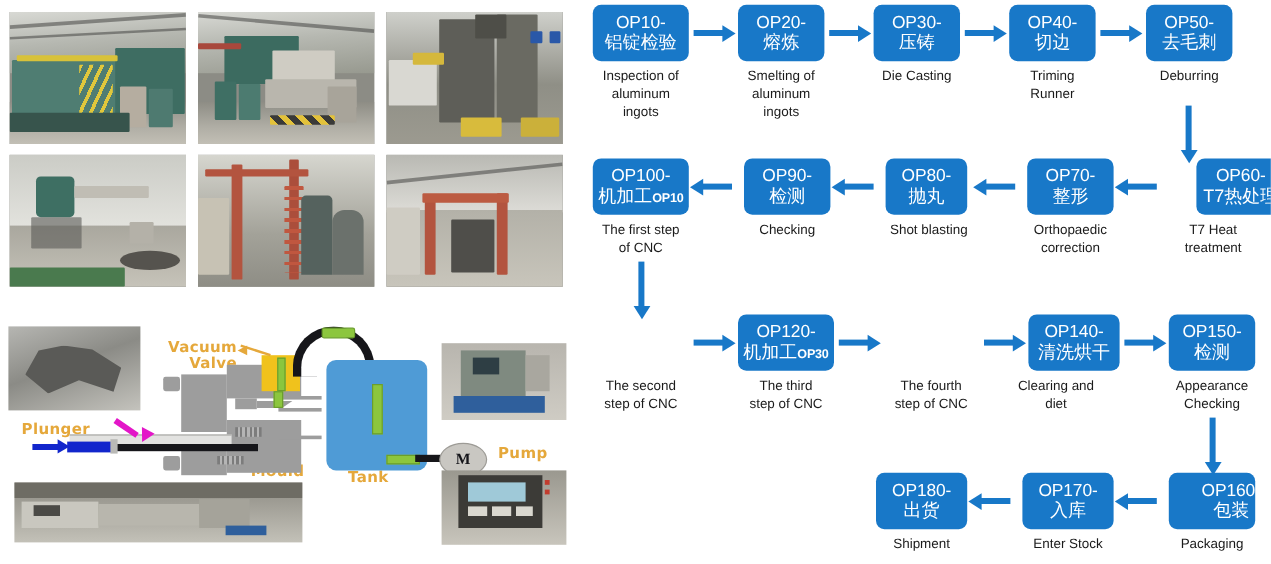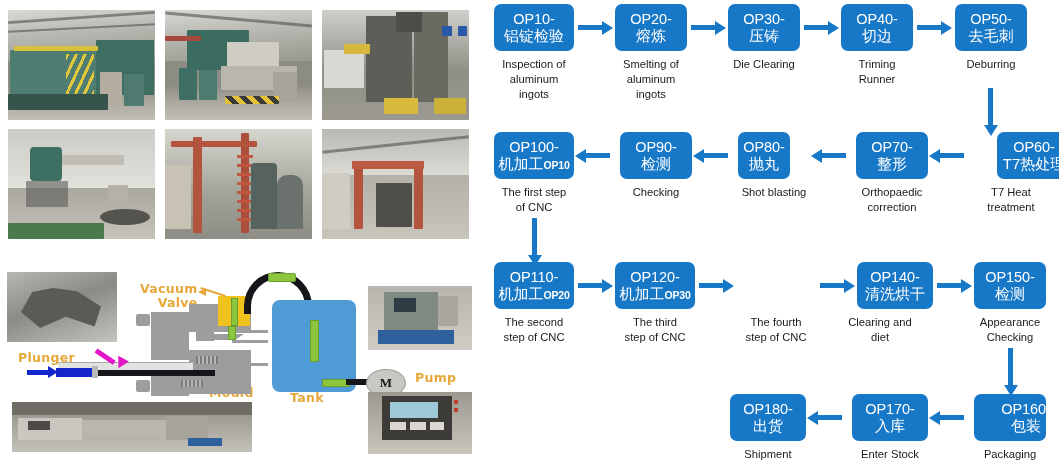--- a/index.html
+++ b/index.html
@@ -385,21 +385,21 @@
   </div>
   <div class="caption cap-center" style="left:123px;top:57px;width:100px;">Smelting of
 aluminum
 ingots</div>
   <div class="arr-h right" style="left:213px;top:25px;width:25px;"></div>
 
   <div class="node" style="left:250px;top:4px;width:72px;height:47px;">
     <span class="ln1">OP30-</span>
     <span class="ln2"><span>压铸</span><span class="sm"></span></span>
   </div>
-  <div class="caption cap-center" style="left:236px;top:57px;width:100px;">Die Clearing</div>
+  <div class="caption cap-center" style="left:236px;top:57px;width:100px;">Die Casting</div>
   <div class="arr-h right" style="left:326px;top:25px;width:25px;"></div>
 
   <div class="node" style="left:363px;top:4px;width:72px;height:47px;">
     <span class="ln1">OP40-</span>
     <span class="ln2"><span>切边</span><span class="sm"></span></span>
   </div>
   <div class="caption cap-center" style="left:349px;top:57px;width:100px;">Triming
 Runner</div>
   <div class="arr-h right" style="left:439px;top:25px;width:25px;"></div>
 
@@ -419,21 +419,21 @@
 of CNC</div>
   <div class="arr-h left" style="left:107px;top:153px;width:25px;"></div>
 
   <div class="node" style="left:142px;top:132px;width:72px;height:47px;">
     <span class="ln1">OP90-</span>
     <span class="ln2"><span>检测</span><span class="sm"></span></span>
   </div>
   <div class="caption cap-center" style="left:128px;top:185px;width:100px;">Checking</div>
   <div class="arr-h left" style="left:225px;top:153px;width:25px;"></div>
 
-  <div class="node" style="left:260px;top:132px;width:52px;height:47px;">
+  <div class="node" style="left:260px;top:132px;width:68px;height:47px;">
     <span class="ln1">OP80-</span>
     <span class="ln2"><span>抛丸</span><span class="sm"></span></span>
   </div>
   <div class="caption cap-center" style="left:246px;top:185px;width:100px;">Shot blasting</div>
   <div class="arr-h left" style="left:343px;top:153px;width:25px;"></div>
 
   <div class="node" style="left:378px;top:132px;width:72px;height:47px;">
     <span class="ln1">OP70-</span>
     <span class="ln2"><span>整形</span><span class="sm"></span></span>
   </div>
@@ -443,24 +443,20 @@
 
   <div class="node" style="left:496px;top:132px;width:74px;height:47px;margin-left:23px;">
     <span class="ln1">OP60-</span>
     <span class="ln2"><span>T7热处理</span><span class="sm"></span></span>
   </div>
   <div class="caption cap-center" style="left:483px;top:185px;width:100px;">T7 Heat
 treatment</div>
 
   <div class="arr-v" style="left:54px;top:218px;height:38px;"></div>
 
-  <div class="node" style="left:16px;top:262px;width:80px;height:47px;">
-    <span class="ln1">OP110-</span>
-    <span class="ln2"><span>机加工</span><span class="sm">OP20</span></span>
-  </div>
   <div class="caption cap-center" style="left:6px;top:315px;width:100px;">The second
 step of CNC</div>
   <div class="arr-h right" style="left:100px;top:283px;width:25px;"></div>
 
   <div class="node" style="left:137px;top:262px;width:80px;height:47px;">
     <span class="ln1">OP120-</span>
     <span class="ln2"><span>机加工</span><span class="sm">OP30</span></span>
   </div>
   <div class="caption cap-center" style="left:127px;top:315px;width:100px;">The third
 step of CNC</div>

